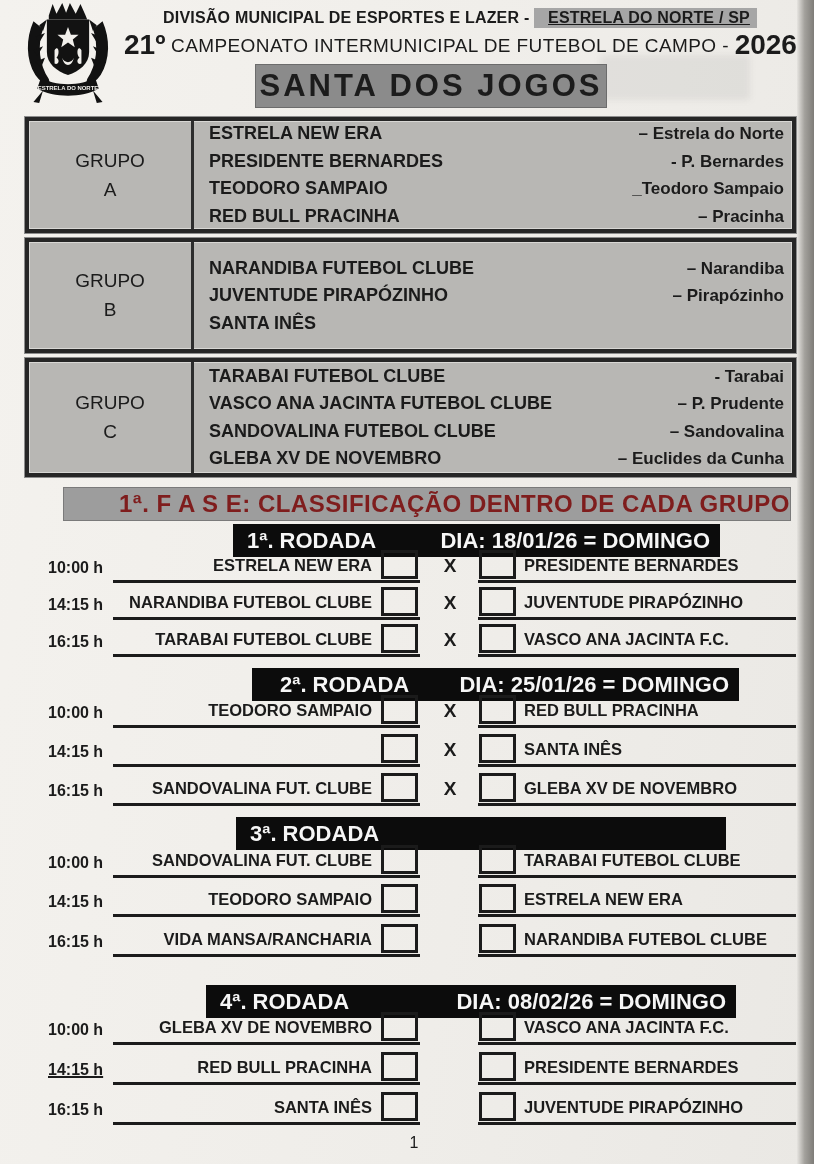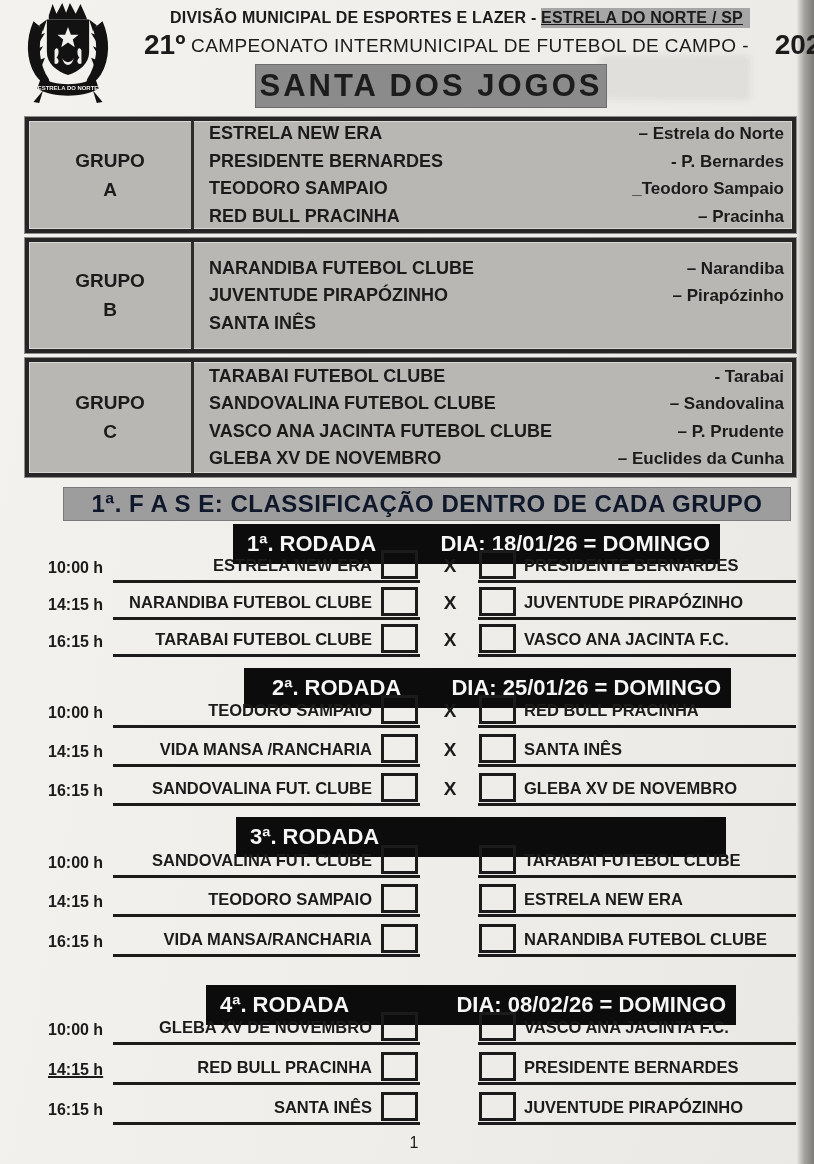--- a/index.html
+++ b/index.html
@@ -13,49 +13,49 @@
   .edge-right {
     position:absolute; top:0; right:0; width:17px; height:100%;
     background:linear-gradient(to right,#e6e4e0 0%,#a3a19c 45%,#7e7c78 100%);
   }
   .ghost { position:absolute; background:rgba(110,110,110,.10); filter:blur(3px); border-radius:3px; }
 
   
   .logo { position:absolute; left:20px; top:2px; width:96px; height:104px; }
   .h-line1 { position:absolute; left:132px; top:9px; width:656px; text-align:center;
              font-size:16px; font-weight:bold; letter-spacing:.2px; white-space:nowrap; }
-  .h-highlight { background:#a6a6a6; text-decoration:underline; padding:1px 7px 2px 0; }
+  .h-highlight { background:#a6a6a6; text-decoration:underline; padding:1px 7px 2px 14px; }
   .h-line2 { position:absolute; left:124px; top:29px; width:672px; text-align:center; white-space:nowrap; }
-  .h-big { font-size:28px; font-weight:bold; vertical-align:-2px;margin-left:20px; }
+  .h-big { font-size:28px; font-weight:bold; vertical-align:-2px; }
   .h-mid { font-size:19px; font-weight:normal; letter-spacing:.4px; }
   .banner { position:absolute; left:255px; top:64px; width:352px; height:44px;
             background:#8b8b8b; border:1px solid #6c6c6c; color:#1c1c1c;
             font-size:31px; font-weight:bold; letter-spacing:3px;
             text-align:center; line-height:42px; white-space:nowrap; }
 
   
   .group-box { position:absolute; left:25px; width:771px; background:#b8b7b4;
                border:4px solid #262626; outline:1px solid #8d8d8d;
                box-shadow:inset 0 0 0 1px #d8d7d4; display:flex; }
   .g-left { width:165px; border-right:3px solid #2d2d2d; display:flex; flex-direction:column;
             align-items:center; justify-content:center; gap:7px;
-            font-size:19px; font-weight:bold; }
+            font-size:19px; font-weight:normal; }
   .g-right { flex:1; display:flex; flex-direction:column; justify-content:center; padding:0 8px 0 15px; }
   .g-row { display:flex; justify-content:space-between; align-items:baseline;
            font-size:18px; font-weight:bold; line-height:26.5px; white-space:nowrap; }
   .g-city { font-size:17px; }
 
   
   .phase { position:absolute; left:63px; top:487px; width:728px; height:34px;
-           background:#9d9d9d; border:1px solid #7a7a7a; color:#0f172a;
-           font-size:24px; font-weight:bold; text-align:center; line-height:31px;
+           background:#9d9d9d; border:1px solid #7a7a7a; color:#7f1d1d;
+           font-size:24px; font-weight:bold; text-align:right; line-height:31px;
            letter-spacing:.5px; white-space:nowrap; }
 
   
-  .round-bar { position:absolute; height:40px; background:#0c0c0c; color:#f6f6f6;
+  .round-bar { position:absolute; height:33px; background:#0c0c0c; color:#f6f6f6;
                display:flex; justify-content:space-between; align-items:center;
                padding:0 10px 0 14px; font-size:22px; font-weight:bold; white-space:nowrap; }
 
   
   .match { position:absolute; left:0; width:796px; height:34px; }
   .m-time { position:absolute; left:48px; bottom:6px; font-size:16px; font-weight:bold; white-space:nowrap; }
   .m-time.underlined { text-decoration:underline; text-decoration-thickness:2px; }
   .m-home { position:absolute; left:113px; width:307px; height:100%; border-bottom:3px solid #1b1b1b; }
   .m-away { position:absolute; left:478px; width:318px; height:100%; border-bottom:3px solid #1b1b1b; }
   .m-name { position:absolute; bottom:5px; font-size:16.5px; font-weight:bold; white-space:nowrap; }
@@ -151,26 +151,26 @@
     <div class="g-left">
       <span>GRUPO</span>
       <span>C</span>
     </div>
     <div class="g-right">
       <div class="g-row">
           <span>TARABAI FUTEBOL CLUBE</span>
           <span class="g-city">- Tarabai</span>
         </div>
       <div class="g-row">
+          <span>VASCO ANA JACINTA FUTEBOL CLUBE</span>
+          <span class="g-city">– P. Prudente</span>
+        </div>
+      <div class="g-row">
           <span>SANDOVALINA FUTEBOL CLUBE</span>
           <span class="g-city">– Sandovalina</span>
-        </div>
-      <div class="g-row">
-          <span>VASCO ANA JACINTA FUTEBOL CLUBE</span>
-          <span class="g-city">– P. Prudente</span>
         </div>
       <div class="g-row">
           <span>GLEBA XV DE NOVEMBRO</span>
           <span class="g-city">– Euclides da Cunha</span>
         </div>
     </div>
   </div>
 
   <div class="phase">1ª. F A S E: CLASSIFICAÇÃO DENTRO DE CADA GRUPO</div>
 
@@ -208,40 +208,39 @@
         <span class="m-name">TARABAI FUTEBOL CLUBE</span>
         <span class="scorebox"></span>
       </div>
     <div class="m-x">X</div>
     <div class="m-away">
         <span class="scorebox"></span>
         <span class="m-name">VASCO ANA JACINTA F.C.</span>
       </div>
   </div>
 
-  <div class="round-bar" style="left:244px; top:668px; width:487px;padding-left:28px;">
+  <div class="round-bar" style="left:252px; top:668px; width:487px;padding-left:28px;">
     <span>2ª. RODADA</span>
     <span>DIA: 25/01/26 = DOMINGO</span>
   </div>
   <div class="match" style="top:694px;">
     <div class="m-time">10:00 h</div>
     <div class="m-home">
         <span class="m-name">TEODORO SAMPAIO</span>
         <span class="scorebox"></span>
       </div>
     <div class="m-x">X</div>
     <div class="m-away">
         <span class="scorebox"></span>
         <span class="m-name">RED BULL PRACINHA</span>
       </div>
   </div>
   <div class="match" style="top:733px;">
     <div class="m-time">14:15 h</div>
     <div class="m-home">
-        <span class="m-name">VIDA MANSA /RANCHARIA</span>
         <span class="scorebox"></span>
       </div>
     <div class="m-x">X</div>
     <div class="m-away">
         <span class="scorebox"></span>
         <span class="m-name">SANTA INÊS</span>
       </div>
   </div>
   <div class="match" style="top:772px;">
     <div class="m-time">16:15 h</div>

